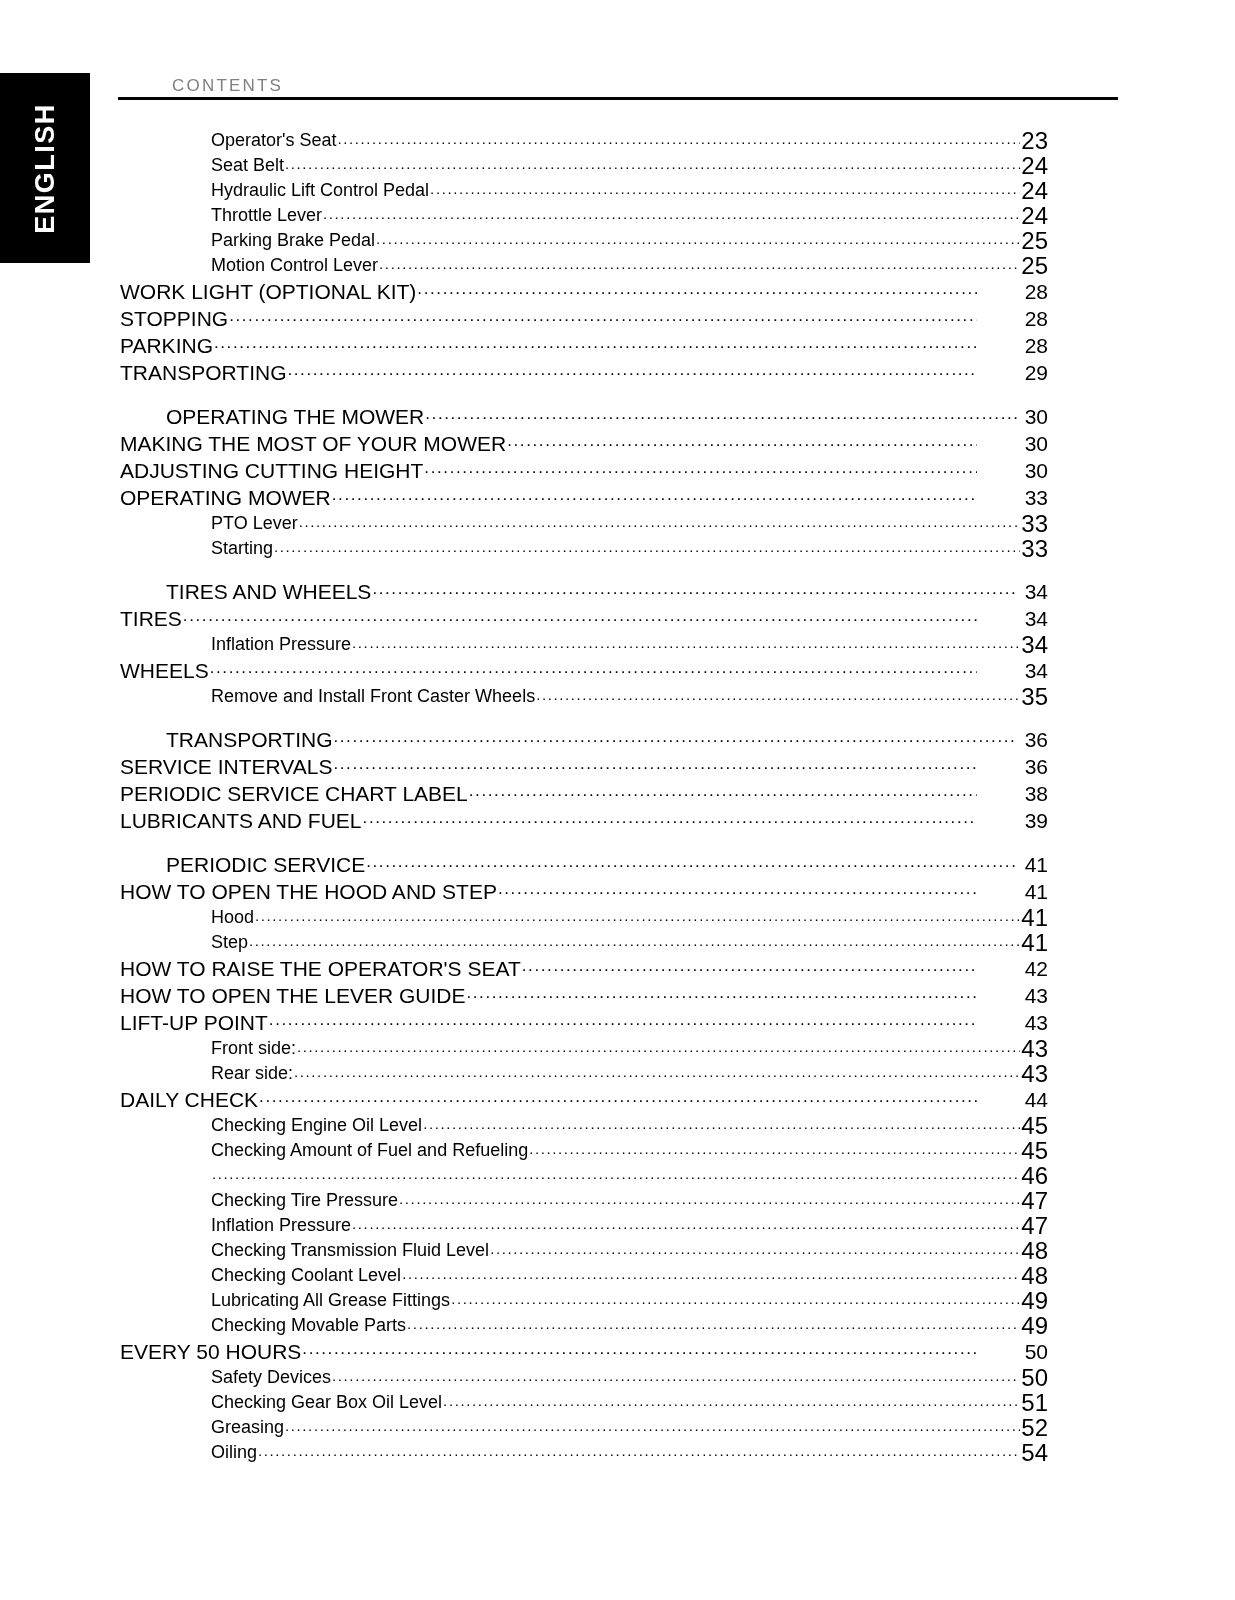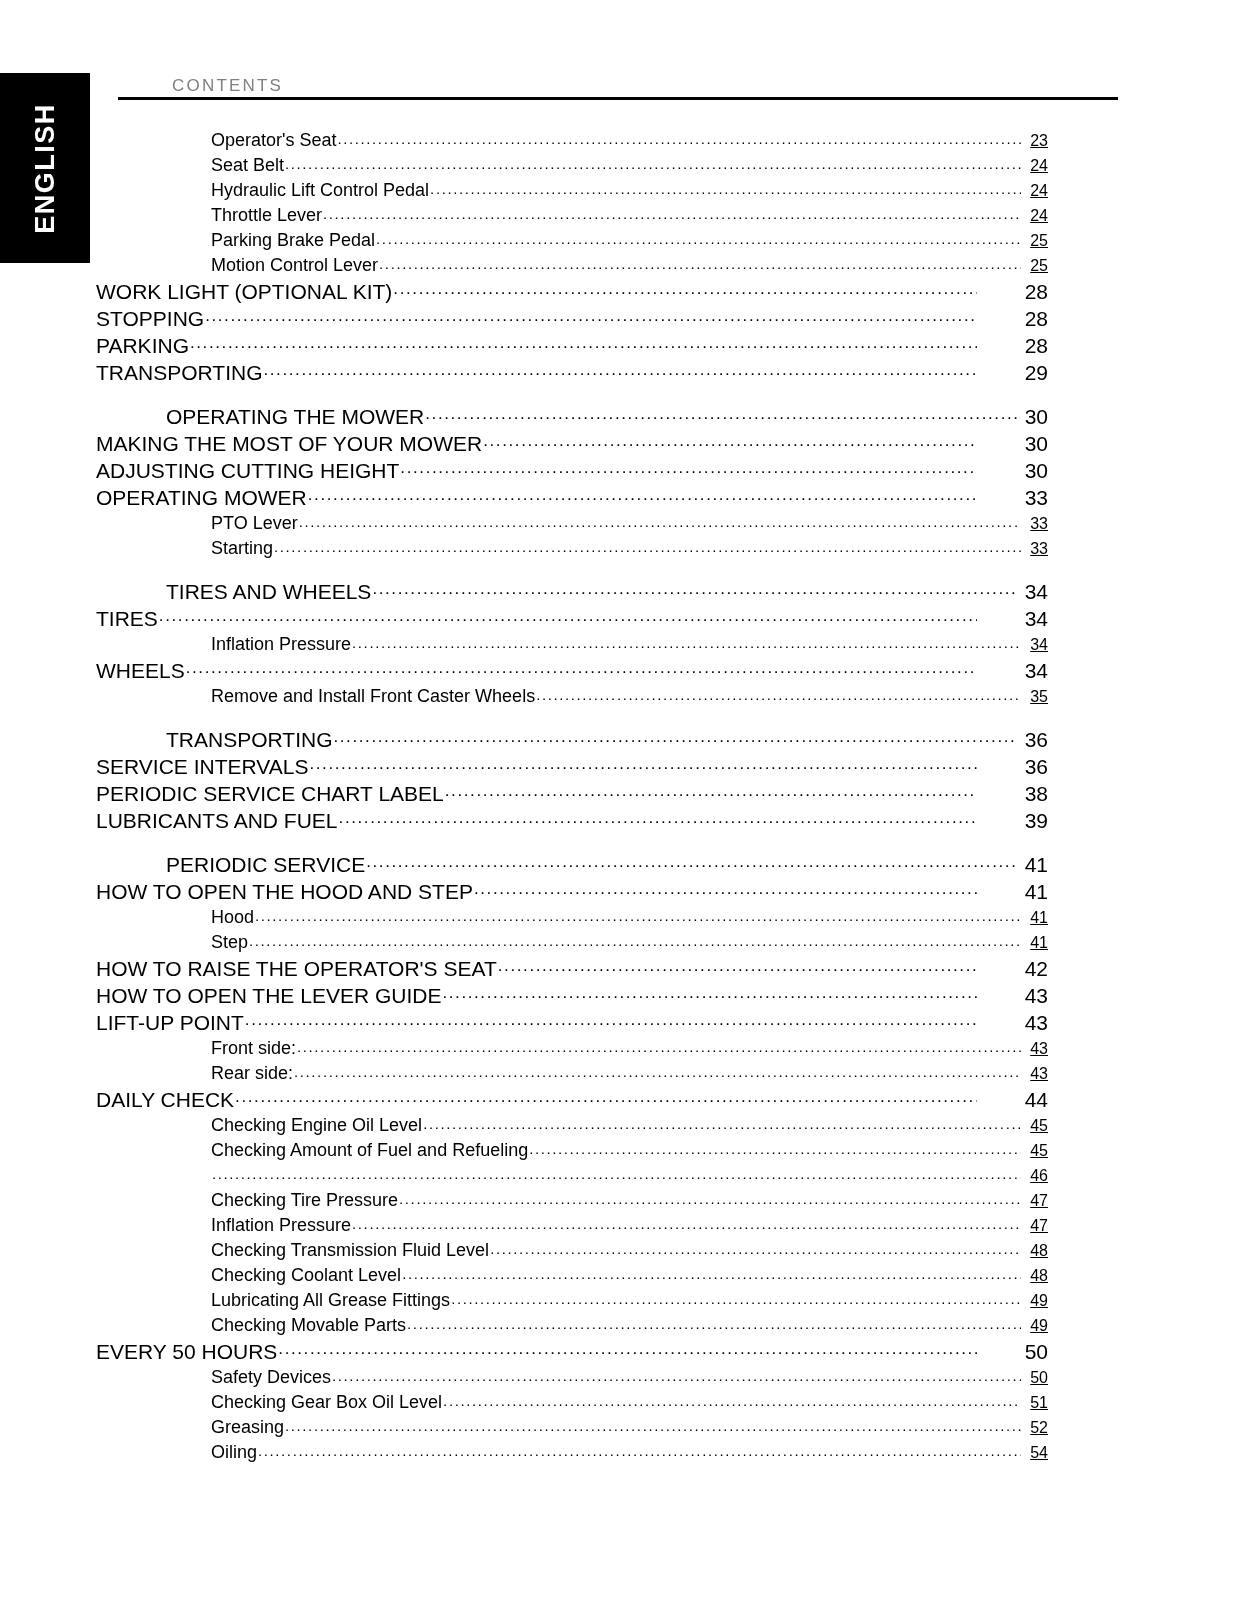--- a/index.html
+++ b/index.html
@@ -97,35 +97,35 @@
   .lvl1 {
     padding-left: 166px;
     height: 27px;
     font-size: 21px;
   }
   .lvl1 .toc-dots { font-size: 17px; position: relative; top: -3px; }
   .lvl1 .toc-page { font-size: 21px; min-width: 30px; }
 
   
   .lvl2 {
-    padding-left: 96px;
+    padding-left: 120px;
     height: 27px;
     font-size: 21px;
   }
   .lvl2 .toc-dots { font-size: 17px; position: relative; top: -3px; }
   .lvl2 .toc-page { font-size: 21px; min-width: 30px; margin-left: 40px; }
 
   
   .lvl3 {
     padding-left: 211px;
     height: 25px;
     font-size: 18px;
   }
   .lvl3 .toc-dots { font-size: 15px; position: relative; top: -2px; }
-  .lvl3 .toc-page { font-size: 16px; min-width: 26px; text-decoration: underline; }
+  .lvl3 .toc-page { font-size: 24px; min-width: 26px; }
 
   .group-gap { height: 17px; }
 </style>
 </head>
 <body>
 
 <div id="language-tab">
   <span class="vtext">ENGLISH</span>
 </div>
 

